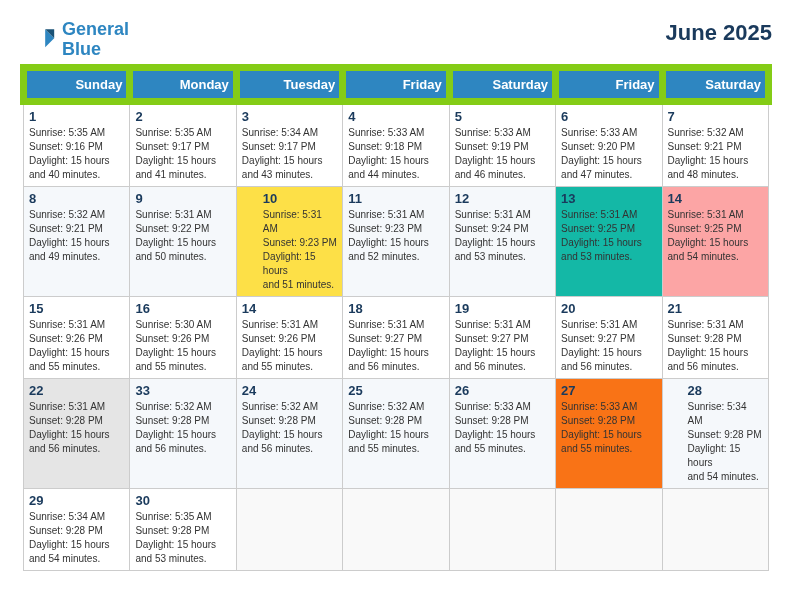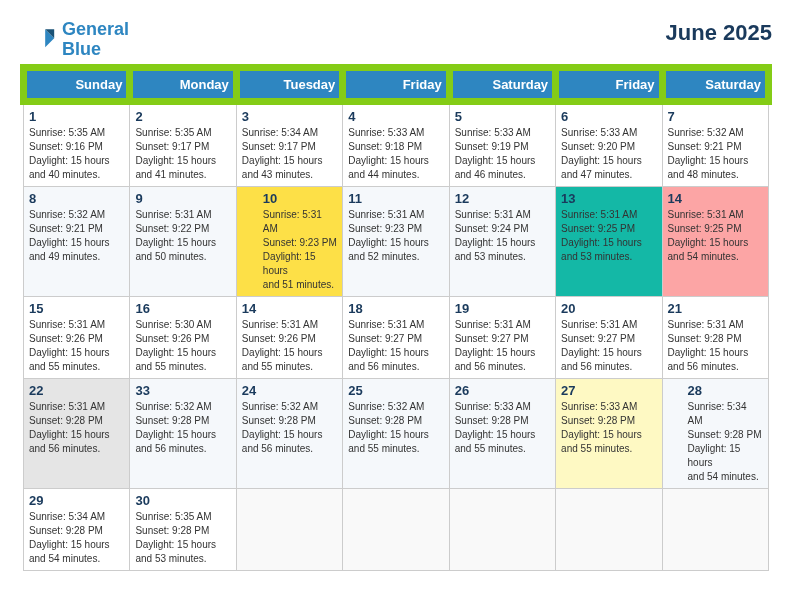--- a/index.html
+++ b/index.html
@@ -356,21 +356,21 @@
   </td>
         <td style="background: rgb(245, 248, 251);">
     <span class="day-number">26</span>
     <div class="day-info">
       Sunrise: 5:33 AM<br>
       Sunset: 9:28 PM<br>
       Daylight: 15 hours<br>
       and 55 minutes.
     </div>
   </td>
-        <td style="background: #fef9c3;">
+        <td style="background: #f97316;">
     <span class="day-number">27</span>
     <div class="day-info">
       Sunrise: 5:33 AM<br>
       Sunset: 9:28 PM<br>
       Daylight: 15 hours<br>
       and 55 minutes.
     </div>
   </td>
         <td style="background: rgb(245, 248, 251); padding-left: 25px;">
     <span class="day-number">28</span>

